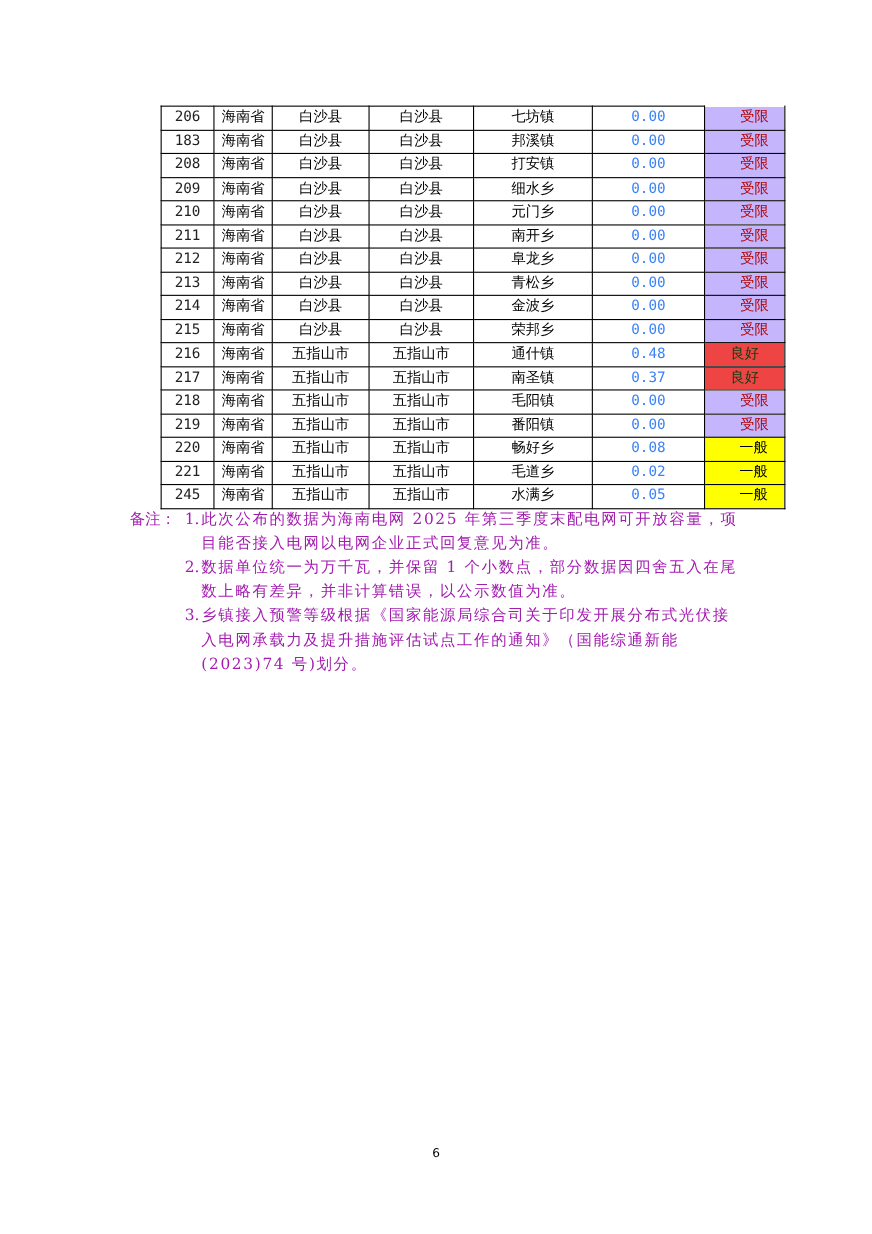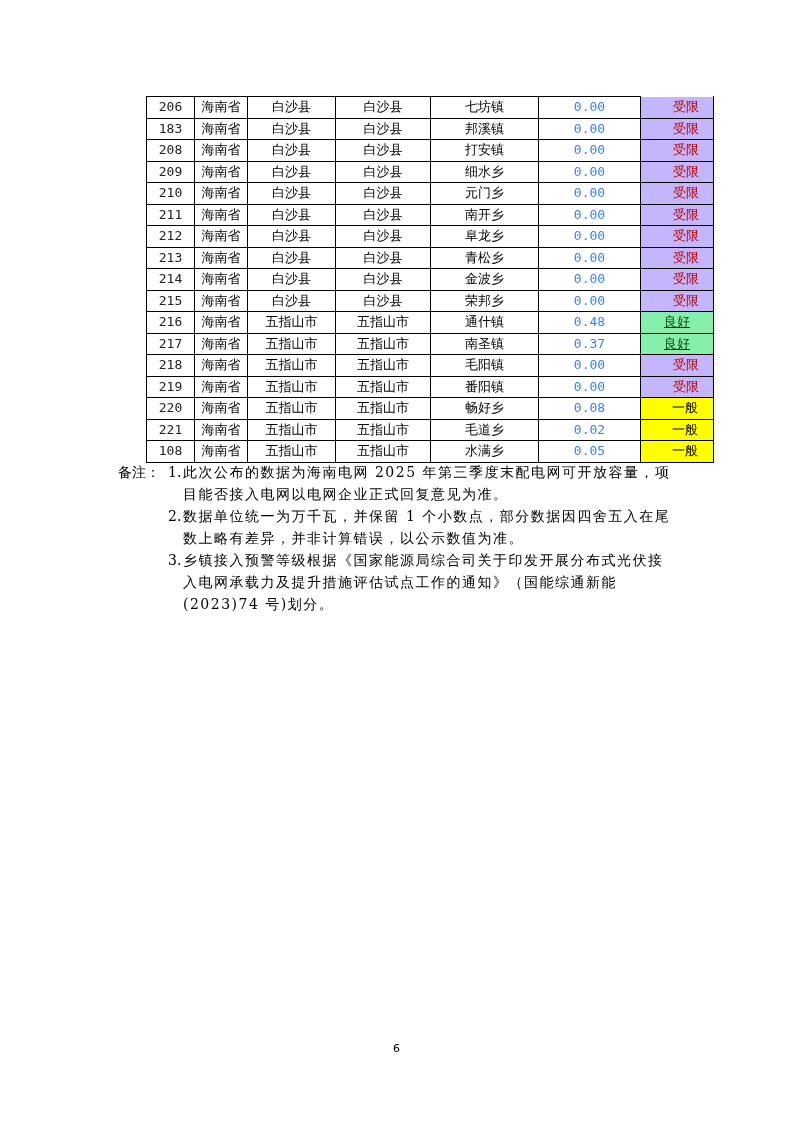--- a/index.html
+++ b/index.html
@@ -6,24 +6,24 @@
     body { width: 793px; height: 1122px; position: relative; overflow: hidden;
       font-family: "DejaVu Sans", "Liberation Sans", sans-serif; color: #000; }
     .page { position: absolute; left: 0; top: 0; width: 793px; height: 1122px; background: #fff; }
     table.data { position: absolute; left: 114px; top: 96px; border-collapse: collapse; table-layout: fixed; margin-left: 32px; }
     table.data td { border: 1px solid #000; height: 20.5px; padding: 0; text-align: center; vertical-align: middle;
       font-size: 13px; line-height: 20px; white-space: nowrap; overflow: hidden; }
     td.num { font-family: "DejaVu Sans Mono", "Liberation Mono", monospace; font-size: 12.5px; color: #222; }
     td.val { font-family: "DejaVu Sans Mono", "Liberation Mono", monospace; font-size: 12.5px; color: #3b82f6; }
     td.status { font-size: 13px; }
     td.status.restricted { background: #c4b5fd; color: #b00000; border-top-color: #ffffff; padding-left: 18px; }
-    td.status.good { background: #86efac; color: #0a3d14; text-decoration: underline; }
+    td.status.good { background: #ef4444; color: #0a3d14; }
     td.status.normal { background: #ffff00; color: #000; padding-left: 16px; }
     .notes { position: absolute; left: 118px; top: 461px; width: 560px; font-family: "DejaVu Serif", "Liberation Serif", serif;
-      font-size: 14px; color: #000000; line-height: 22px; }
+      font-size: 14px; color: #a21caf; line-height: 22px; }
     .note-row { display: flex; }
     .note-label { width: 50px; flex: none; }
     .note-num { width: 15px; flex: none; }
     .note-body { flex: 1; letter-spacing: 1.5px; text-align: justify; }
     .page-num { position: absolute; left: 0; width: 793px; top: 1042px; text-align: center; font-size: 11px; color: #000;
       font-family: "DejaVu Sans", sans-serif; }
   </style>
 </head>
 <body>
 
@@ -177,21 +177,21 @@
         <tr>
           <td class="num">221</td>
           <td>海南省</td>
           <td>五指山市</td>
           <td>五指山市</td>
           <td>毛道乡</td>
           <td class="val">0.02</td>
           <td class="status normal">一般</td>
         </tr>
         <tr>
-          <td class="num">108</td>
+          <td class="num">245</td>
           <td>海南省</td>
           <td>五指山市</td>
           <td>五指山市</td>
           <td>水满乡</td>
           <td class="val">0.05</td>
           <td class="status normal">一般</td>
         </tr>
       </tbody>
   </table>
 

